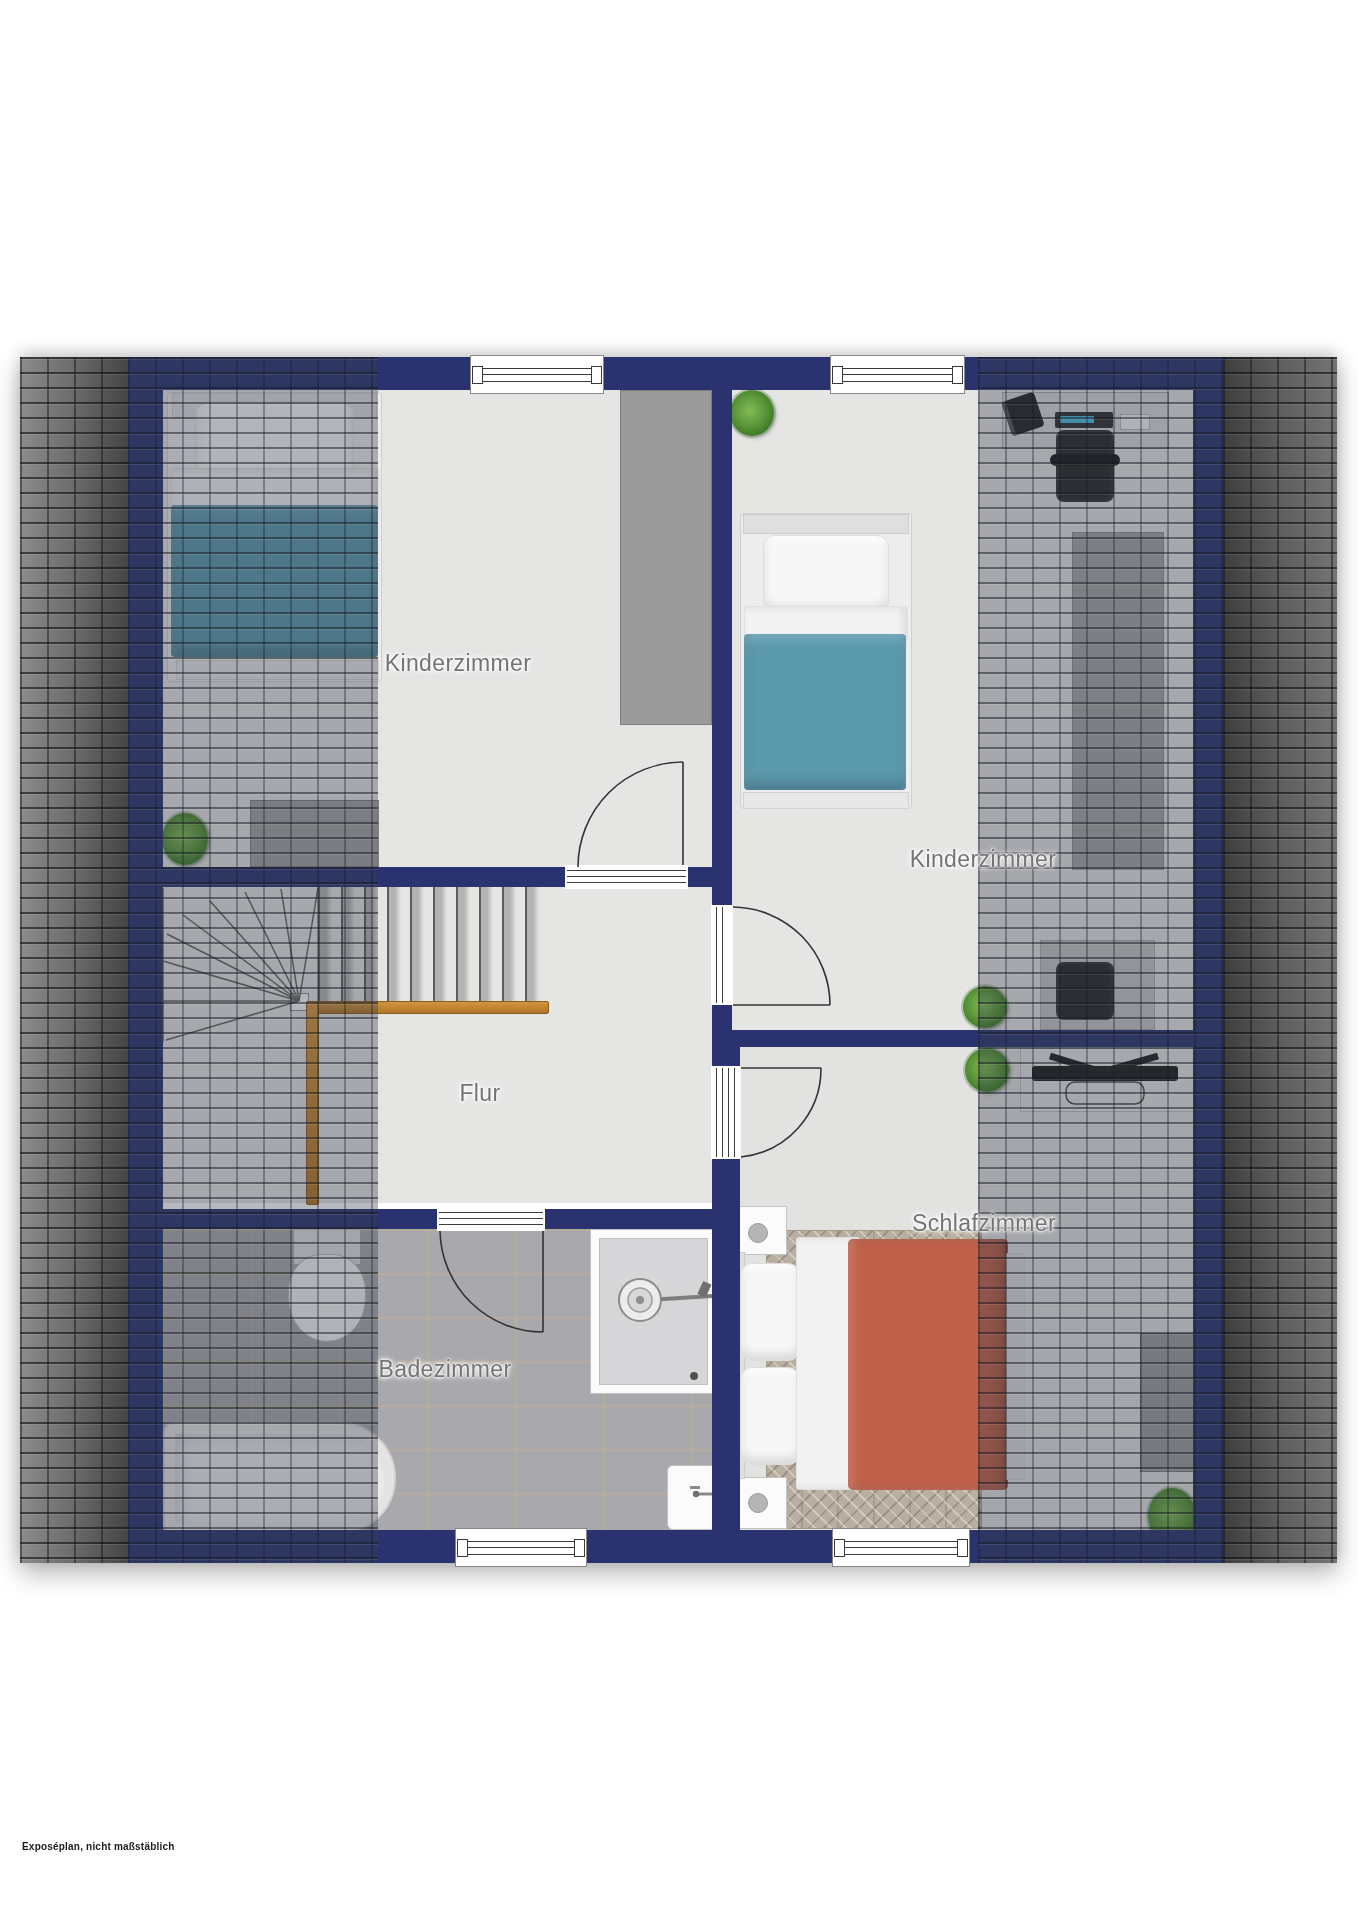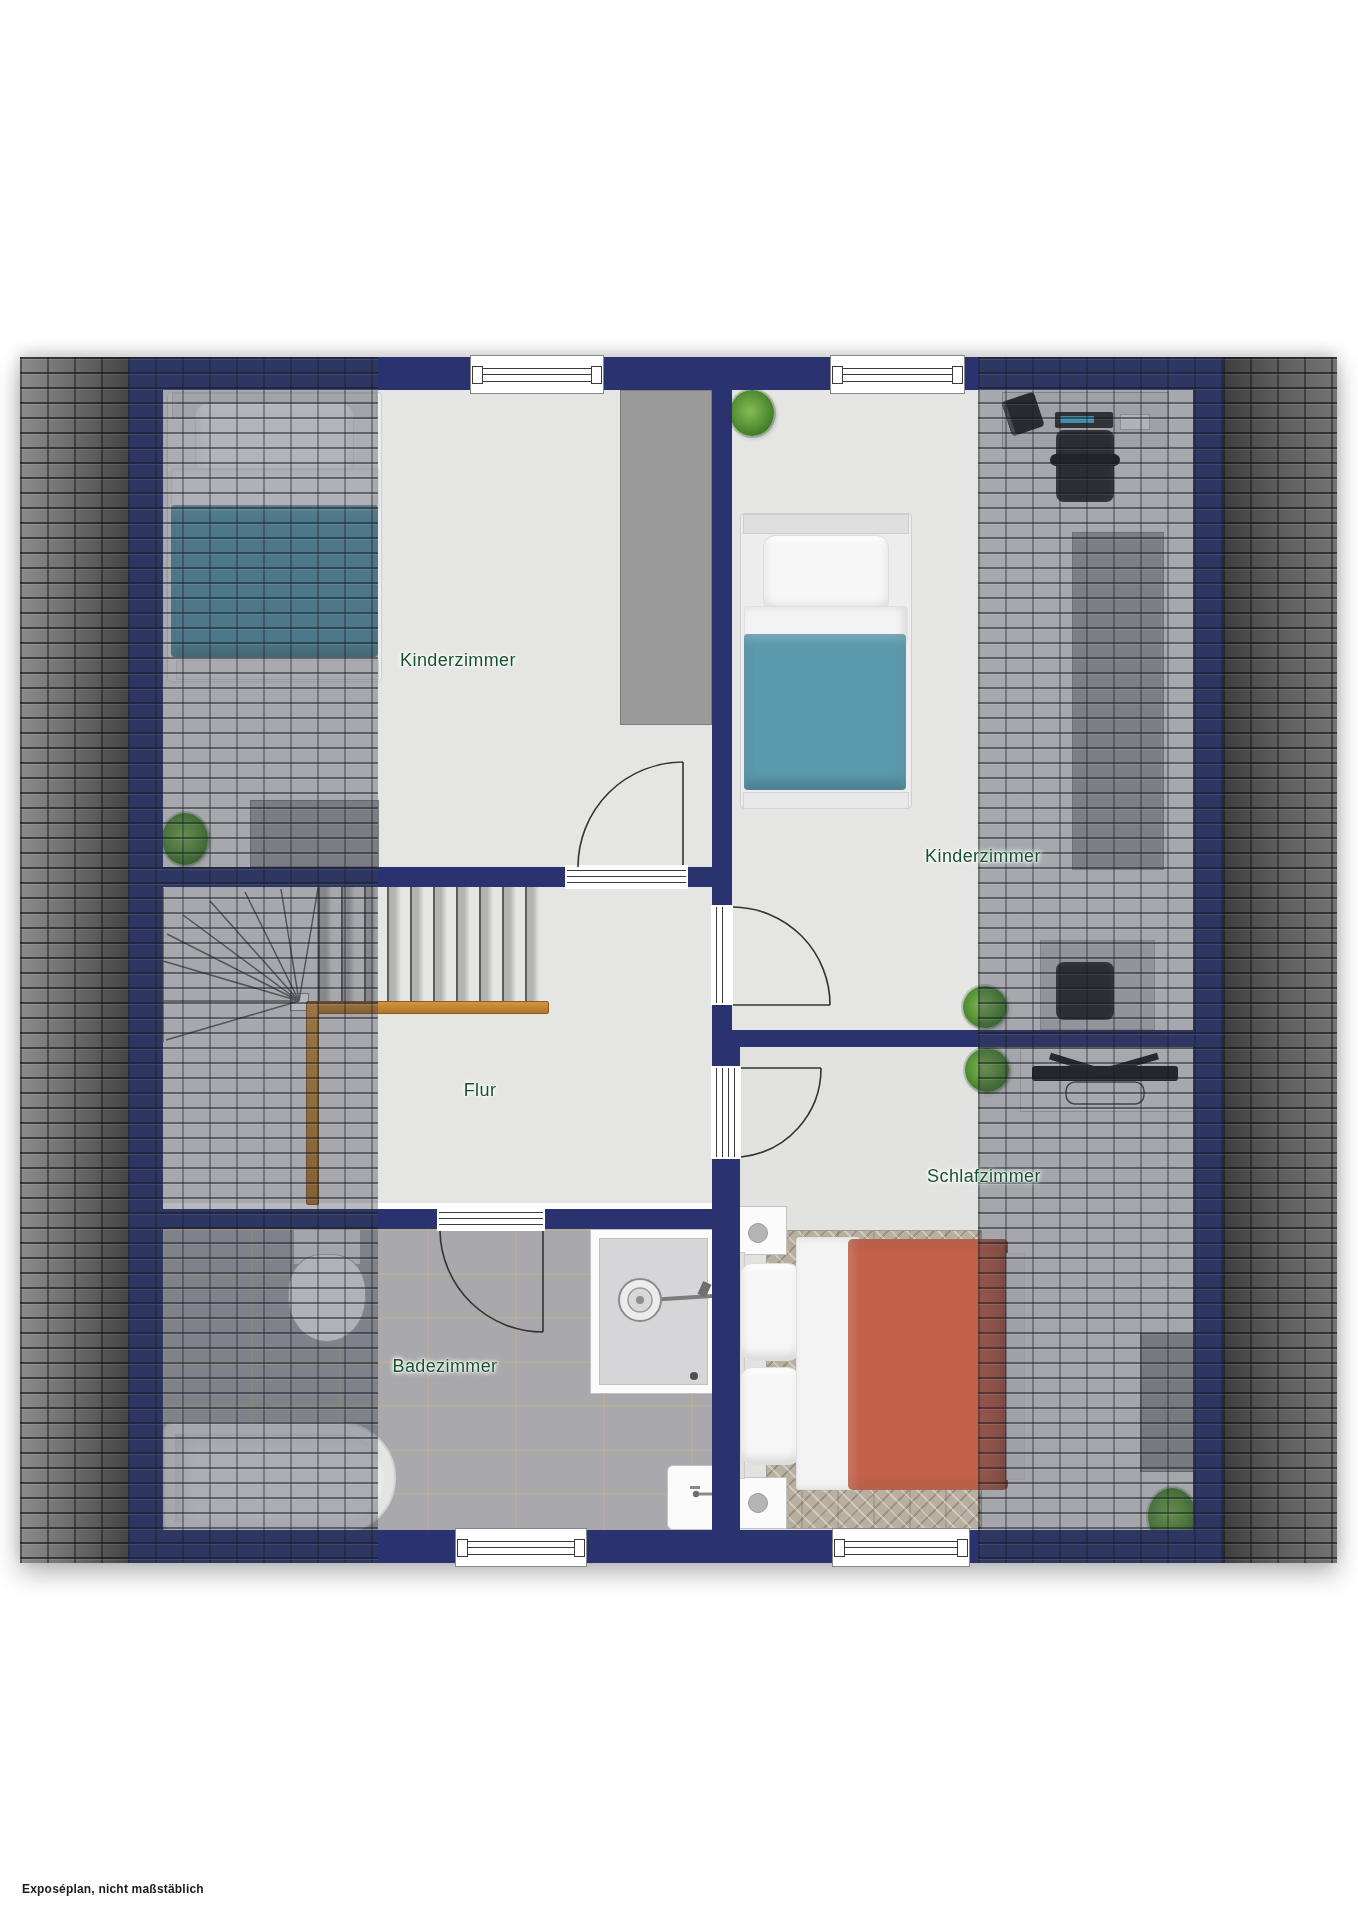--- a/index.html
+++ b/index.html
@@ -69,23 +69,23 @@
   .roof-ext{z-index:8;
     background-image:
       repeating-linear-gradient(180deg, rgba(15,15,15,.62) 0 2px, rgba(255,255,255,.10) 2px 3px, transparent 3px 15px),
       repeating-linear-gradient(90deg, rgba(15,15,15,.45) 0 2px, transparent 2px 27px),
       linear-gradient(90deg,#8c8c8c 0%,#6e6e6e 45%,#454545 100%);}
   .roof-ext-r{background-image:
       repeating-linear-gradient(180deg, rgba(15,15,15,.62) 0 2px, rgba(255,255,255,.10) 2px 3px, transparent 3px 15px),
       repeating-linear-gradient(90deg, rgba(15,15,15,.45) 0 2px, transparent 2px 27px),
       linear-gradient(90deg,#3e3e3e 0%,#5e5e5e 50%,#737373 100%);}
   
-  .room-label{z-index:9;transform:translateX(-50%);font-size:18px;letter-spacing:.4px;color:#14532d;
+  .room-label{z-index:9;transform:translateX(-50%);font-size:23px;letter-spacing:.4px;color:#737373;
     text-shadow:0 0 2px #fff,0 0 3px #fff,0 0 5px #fff,0 0 6px #fff;white-space:nowrap;}
-  .footer-note{z-index:10;left:22px;top:1882px;font-size:12px;font-weight:bold;color:#1c1c1c;letter-spacing:.2px;}
+  .footer-note{z-index:10;left:22px;top:1841px;font-size:10px;font-weight:bold;color:#1c1c1c;letter-spacing:.2px;}
   svg.detail{position:absolute;left:0;top:0;z-index:6;pointer-events:none;}
 </style>
 </head>
 <body>
 
 <div id="canvas">
 
   <div class="abs plan-base"></div>
 
   <div class="abs floor" style="left:163px;top:390px;width:549px;height:477px;"></div>
@@ -252,17 +252,17 @@
 
   <div class="abs overlay" style="left:128px;top:357px;width:250px;height:1206px;"></div>
   <div class="abs overlay" style="left:978px;top:357px;width:245px;height:1206px;"></div>
 
   <div class="abs roof-ext" style="left:20px;top:357px;width:108px;height:1206px;"></div>
   <div class="abs roof-ext roof-ext-r" style="left:1223px;top:357px;width:114px;height:1206px;"></div>
 
   <div class="abs room-label" style="left:458px;top:650px;">Kinderzimmer</div>
   <div class="abs room-label" style="left:983px;top:846px;">Kinderzimmer</div>
   <div class="abs room-label" style="left:480px;top:1080px;">Flur</div>
-  <div class="abs room-label" style="left:984px;top:1166px;">Schlafzimmer</div>
+  <div class="abs room-label" style="left:984px;top:1210px;">Schlafzimmer</div>
   <div class="abs room-label" style="left:445px;top:1356px;">Badezimmer</div>
 
   <div class="abs footer-note">Exposéplan, nicht maßstäblich</div>
 </div>
 
 </body></html>

